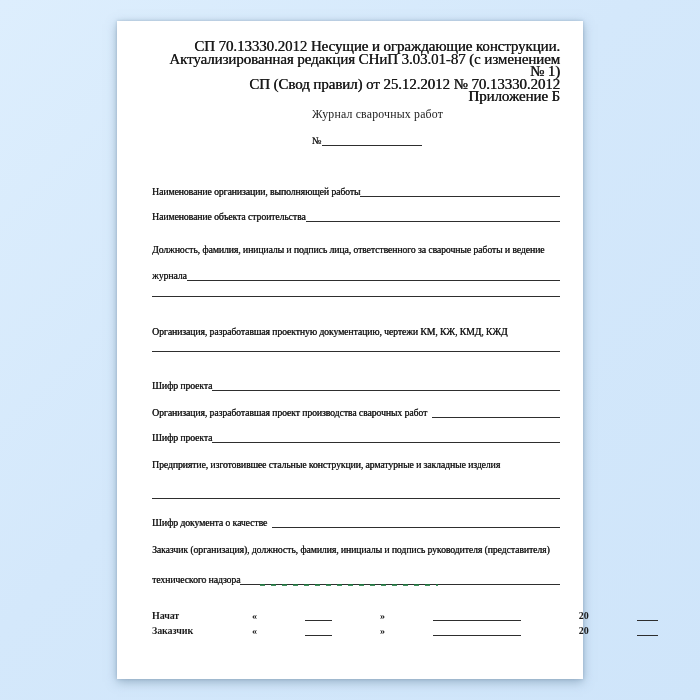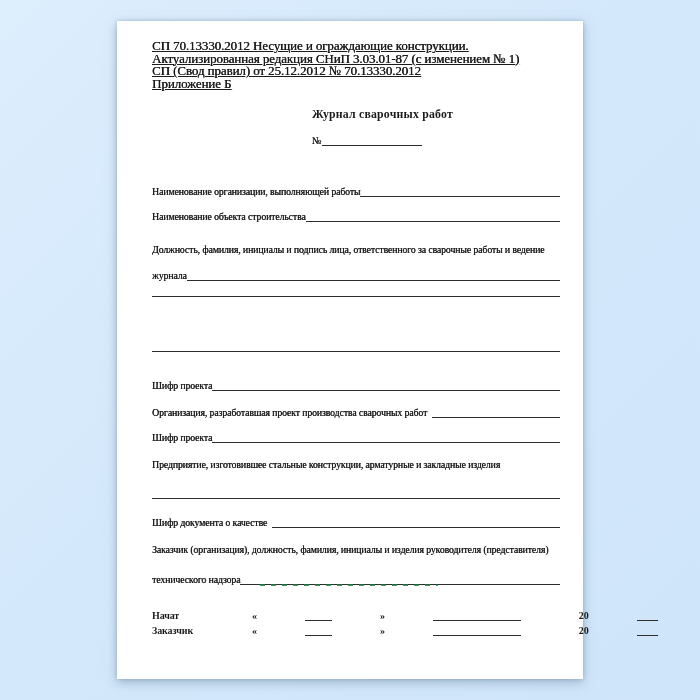--- a/index.html
+++ b/index.html
@@ -12,28 +12,27 @@
     background:linear-gradient(135deg,#ddeefd 0%,#d4e8fb 45%,#cfe5fa 100%);
   }
   .paper{
     position:absolute;left:117px;top:21px;width:466px;height:658px;
     background:#ffffff;
     box-shadow:0 3px 10px rgba(96,125,152,.5),0 0 3px rgba(96,125,152,.35);
     color:#1b1b1b;
   }
   .hdr{
     position:absolute;top:19px;left:35px;right:23px;
-    font-size:13px;line-height:12.6px;
+    text-align:right;font-size:15px;line-height:12.6px;
     letter-spacing:-.1px;
     text-shadow:.35px 0 0 currentColor;
-    text-decoration:underline;
   }
   .title{
     position:absolute;top:86px;left:195px;
-    font-size:11.8px;font-weight:bold;letter-spacing:.2px;white-space:nowrap;
+    font-size:11.8px;font-weight:normal;letter-spacing:.2px;white-space:nowrap;
   }
   .num-row{
     position:absolute;top:111px;left:195px;
     display:flex;align-items:flex-end;height:14px;font-size:10px;
     text-shadow:.3px 0 0 currentColor;
   }
   .num-row .u{width:100px;}
   .row{
     position:absolute;left:35px;right:23px;height:13px;
     display:flex;align-items:flex-end;
@@ -103,20 +102,23 @@
     </div>
 
     <div class="row" id="r3">
       <span class="lbl">Должность, фамилия, инициалы и подпись лица, ответственного за сварочные работы и ведение</span>
     </div>
 
     <div class="row" id="r5">
       <span class="fill"></span>
     </div>
 
+    <div class="row" id="r6">
+      <span class="lbl">Организация, разработавшая проектную документацию, чертежи КМ, КЖ, КМД, КЖД</span>
+    </div>
 
     <div class="row" id="r7">
       <span class="fill"></span>
     </div>
 
     <div class="row" id="r8">
       <span class="lbl">Шифр проекта</span>
         <span class="fill"></span>
     </div>
 
@@ -139,21 +141,21 @@
       <span class="fill"></span>
     </div>
 
     <div class="row" id="r13">
       <span class="lbl">Шифр документа о качестве</span>
         <span class="sp"></span>
         <span class="fill"></span>
     </div>
 
     <div class="row" id="r14">
-      <span class="lbl">Заказчик (организация), должность, фамилия, инициалы и изделия руководителя (представителя)</span>
+      <span class="lbl">Заказчик (организация), должность, фамилия, инициалы и подпись руководителя (представителя)</span>
     </div>
 
     <div class="row" id="r15">
       <span class="lbl">технического надзора</span>
         <span class="fill">
           <span class="green-dashes"></span>
         </span>
     </div>
 
     <div class="date-row" id="d1">

